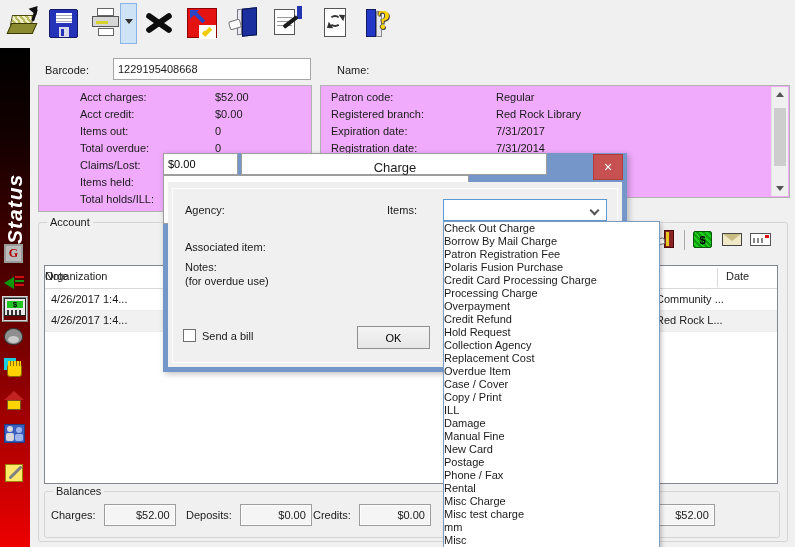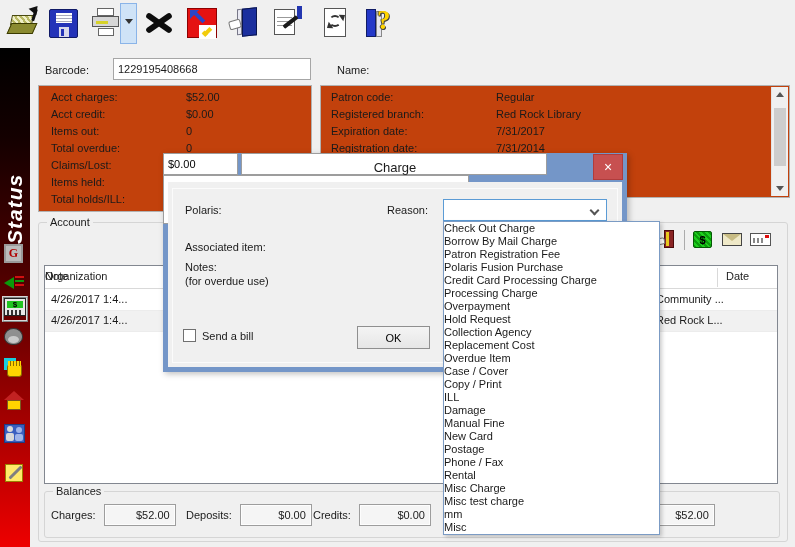--- a/index.html
+++ b/index.html
@@ -80,21 +80,21 @@
   .s-people .h2{left:12px;top:3px;width:6px;height:6px;border-radius:50%;background:#9fb4e8;}
   .s-people .b2{left:11px;top:10px;width:8px;height:7px;border-radius:2px;background:#9fb4e8;}
   .s-note .paper{position:absolute;left:1px;top:2px;width:18px;height:18px;background:#ffe96a;border:1px solid #998200;}
   .s-note .pencil{position:absolute;left:3px;top:9px;width:17px;height:3px;background:#808080;transform:rotate(-45deg);border-radius:1px;}
 
   
   .lbl{position:absolute;color:#1a1a1a;}
   .field{position:absolute;background:#fff;border:1px solid #a6a6a6;font-size:11px;padding:0 4px;color:#1a1a1a;}
   input.field{outline:none;}
 
-  .panel{position:absolute;background:#c2410c;border:1px solid #b2b2b2;}
+  .panel{position:absolute;background:#f0abfc;border:1px solid #b2b2b2;padding-left:29px;}
   .sumrow{position:relative;height:17px;}
   .sumrow .sl{position:absolute;}
   .sumrow .sv{position:absolute;}
 
   
   .vsb{position:absolute;right:1px;top:1px;width:17px;bottom:1px;background:#f0f0f0;border-left:1px solid #e3e3e3;}
   .vsb .btn{position:absolute;left:0;width:16px;height:15px;display:flex;align-items:center;justify-content:center;cursor:pointer;}
   .tri-up{border-left:4px solid transparent;border-right:4px solid transparent;border-bottom:5px solid #555;}
   .tri-dn{border-left:4px solid transparent;border-right:4px solid transparent;border-top:5px solid #555;}
   .vsb .thumb{position:absolute;left:2px;width:12px;top:21px;height:58px;background:#cdcdcd;cursor:pointer;}
@@ -402,23 +402,23 @@
       <span class="bl">Balance:</span>
       <div class="valbox">$52.00</div>
     </div>
   </div>
 
   <div class="dialog">
     <div class="dlg-title">Charge</div>
     <div class="dlg-close">×</div>
     <div class="dlg-body"></div>
     <div class="dlg-frame"></div>
-    <div class="lbl ctl" style="left:22px;top:51px">Polaris:</div>
+    <div class="lbl ctl" style="left:22px;top:51px">Agency:</div>
     <input class="dtxt ctl" style="left: 114px; top: 47px; width: 75px; height: 22px;" value="$0.00">
-    <div class="lbl ctl" style="left:224px;top:51px">Reason:</div>
+    <div class="lbl ctl" style="left:224px;top:51px">Items:</div>
     <div class="combo" style="left:280px;top:46px;width:164px;height:22px">
       <span style="position:absolute;left:4px;top:4px"></span>
       <div class="chev"></div>
     </div>
     <div class="lbl ctl" style="left:22px;top:88px">Associated item:</div>
     <input class="dtxt ctl" style="left: 114px; top: 84px; width: 306px; height: 22px;" value="">
     <div class="lbl ctl" style="left:22px;top:108px">Notes:</div>
     <div class="lbl ctl" style="left:22px;top:122px">(for overdue use)</div>
     <textarea class="dtxt ctl" style="left: 114px; top: 107px; width: 306px; height: 49px; resize: none;"></textarea>
     <div class="chk" style="left:20px;top:176px"></div>
@@ -428,20 +428,21 @@
 
   <div class="ddlist">
 
   <div class="dditem">Check Out Charge</div>
       <div class="dditem">Borrow By Mail Charge</div>
       <div class="dditem">Patron Registration Fee</div>
       <div class="dditem">Polaris Fusion Purchase</div>
       <div class="dditem">Credit Card Processing Charge</div>
       <div class="dditem">Processing Charge</div>
       <div class="dditem">Overpayment</div>
+      <div class="dditem">Credit Refund</div>
       <div class="dditem">Hold Request</div>
       <div class="dditem">Collection Agency</div>
       <div class="dditem">Replacement Cost</div>
       <div class="dditem">Overdue Item</div>
       <div class="dditem">Case / Cover</div>
       <div class="dditem">Copy / Print</div>
       <div class="dditem">ILL</div>
       <div class="dditem">Damage</div>
       <div class="dditem">Manual Fine</div>
       <div class="dditem">New Card</div>

